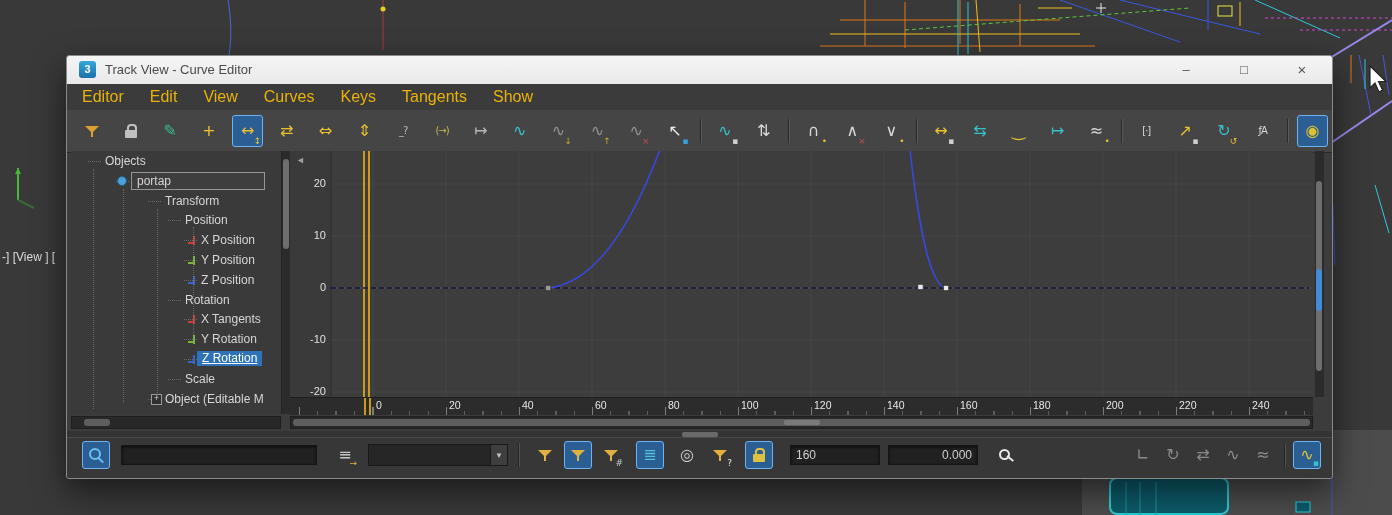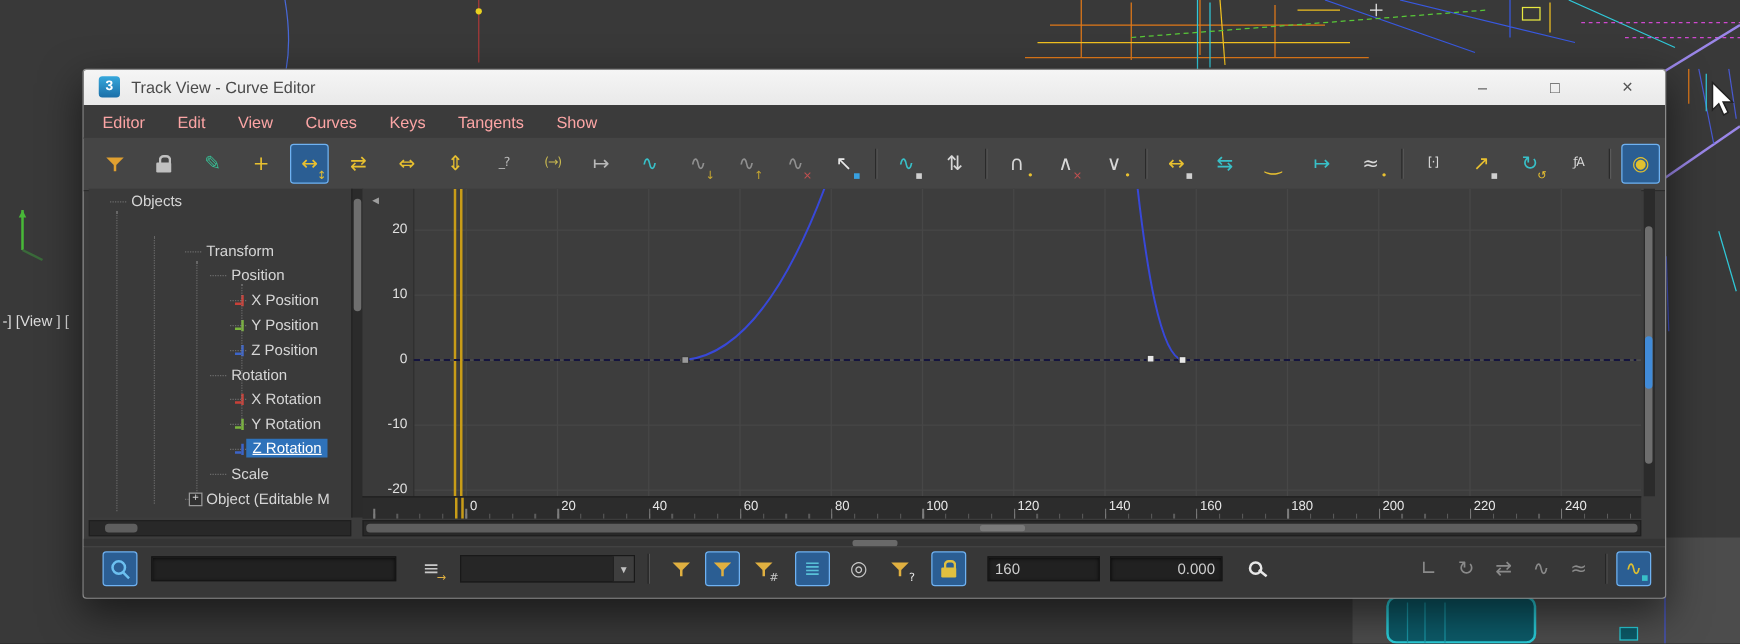--- a/index.html
+++ b/index.html
@@ -16,21 +16,21 @@
   #appicon{position:absolute;left:12px;top:5px;width:17px;height:17px;border-radius:3px;
            background:linear-gradient(#37a8dc,#1b6fa8);color:#fff;font-size:11px;font-weight:bold;
            text-align:center;line-height:17px;}
   #title{position:absolute;left:38px;top:6px;font-size:13px;color:#4a4a4a;}
   .win-btn{position:absolute;top:4px;width:32px;height:20px;text-align:center;line-height:20px;
            font-size:13px;color:#555;}
   #btn-min{left:1103px;} #btn-max{left:1161px;} #btn-close{left:1219px;font-size:15px;}
 
   #menubar{position:absolute;left:0;top:28px;right:0;height:26px;background:#3b3b3b;display:flex;
            align-items:center;padding-left:2px;border-bottom:1px solid #2f2f2f;}
-  .menu-item{padding:4px 13px;font-size:13px;color:#fca5a5;}
+  .menu-item{padding:4px 13px;font-size:16px;color:#eab308;}
 
   #toolbar{position:absolute;left:0;top:54px;right:0;height:42px;background:#454545;
            border-bottom:1px solid #2c2c2c;display:flex;align-items:center;padding-left:6px;}
   .tbi{width:30px;height:30px;margin:0 4px;display:flex;align-items:center;justify-content:center;
        position:relative;border:1px solid transparent;border-radius:3px;font-family:"DejaVu Sans",sans-serif;}
   .tbi .g1{font-size:16px;line-height:1;}
   .tbi .g1.g1s{font-size:10px;letter-spacing:-1px;}
   .tbi .g2{position:absolute;right:1px;bottom:0;font-size:9px;line-height:1;}
   .tbi.active{background:#2b5e93;border-color:#6fb2f2;}
   .tb-sep{width:1px;height:24px;background:#2a2a2a;box-shadow:1px 0 0 #5a5a5a;margin:0 5px;}
@@ -305,20 +305,25 @@
         <div class="tbi active">
           <span class="g1" style="color: rgb(224, 192, 48);">◉</span>
         </div>
       </div>
 
     <div id="treepanel">
         <div class="tree-row" style="top: 0px;">
           <span class="stub" style="left: 17px;"></span>
           <span class="tlabel" style="left: 34px;">Objects</span>
         </div>
+        <div class="tree-row" style="top: 19.8px;">
+          <span class="stub" style="left: 45px;"></span>
+          <span class="dot" style="left: 46px;"></span>
+          <span class="tlabel boxed" style="left: 60px;">portap</span>
+        </div>
         <div class="tree-row" style="top: 39.6px;">
           <span class="stub" style="left: 77px;"></span>
           <span class="tlabel" style="left: 94px;">Transform</span>
         </div>
         <div class="tree-row" style="top: 59.4px;">
           <span class="stub" style="left: 97px;"></span>
           <span class="tlabel" style="left: 114px;">Position</span>
         </div>
         <div class="tree-row" style="top: 79.2px;">
           <span class="stub" style="left: 113px;"></span>
@@ -335,21 +340,21 @@
           <span class="marker" style="left: 117px; --mc: #3c64c8;"></span>
           <span class="tlabel" style="left: 130px;">Z Position</span>
         </div>
         <div class="tree-row" style="top: 138.6px;">
           <span class="stub" style="left: 97px;"></span>
           <span class="tlabel" style="left: 114px;">Rotation</span>
         </div>
         <div class="tree-row" style="top: 158.4px;">
           <span class="stub" style="left: 113px;"></span>
           <span class="marker" style="left: 117px; --mc: #c84038;"></span>
-          <span class="tlabel" style="left: 130px;">X Rotation</span>
+          <span class="tlabel" style="left: 130px;">X Tangents</span>
         </div>
         <div class="tree-row" style="top: 178.2px;">
           <span class="stub" style="left: 113px;"></span>
           <span class="marker" style="left: 117px; --mc: #7ab43c;"></span>
           <span class="tlabel" style="left: 130px;">Y Rotation</span>
         </div>
         <div class="tree-row" style="top: 217.8px;">
           <span class="stub" style="left: 97px;"></span>
           <span class="tlabel" style="left: 114px;">Scale</span>
         </div>

